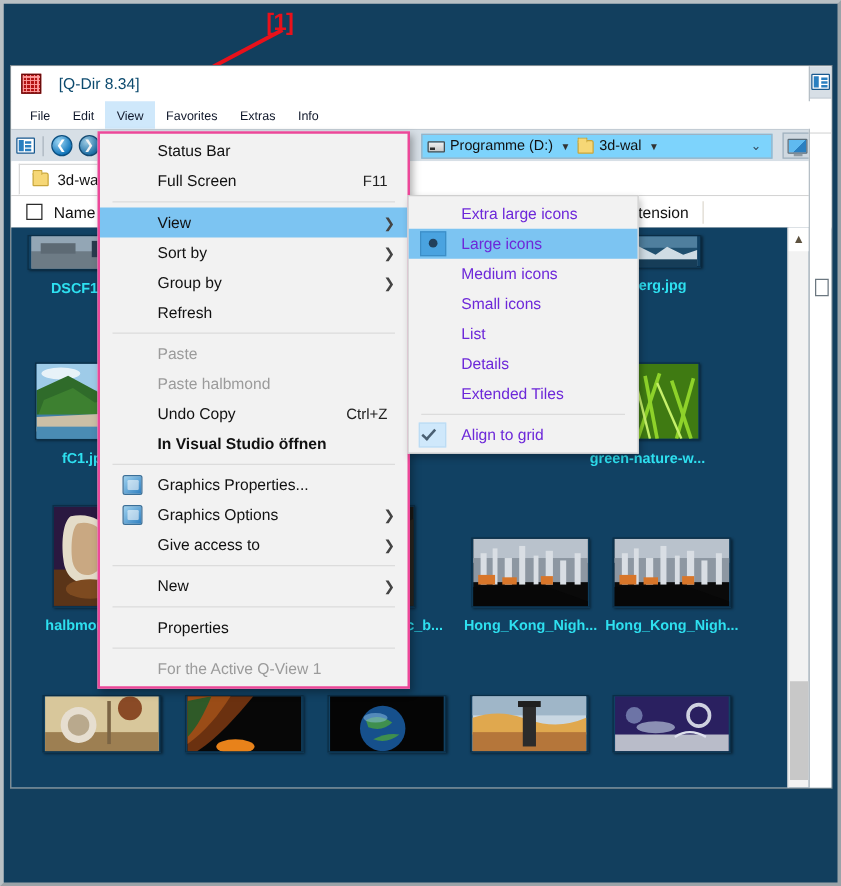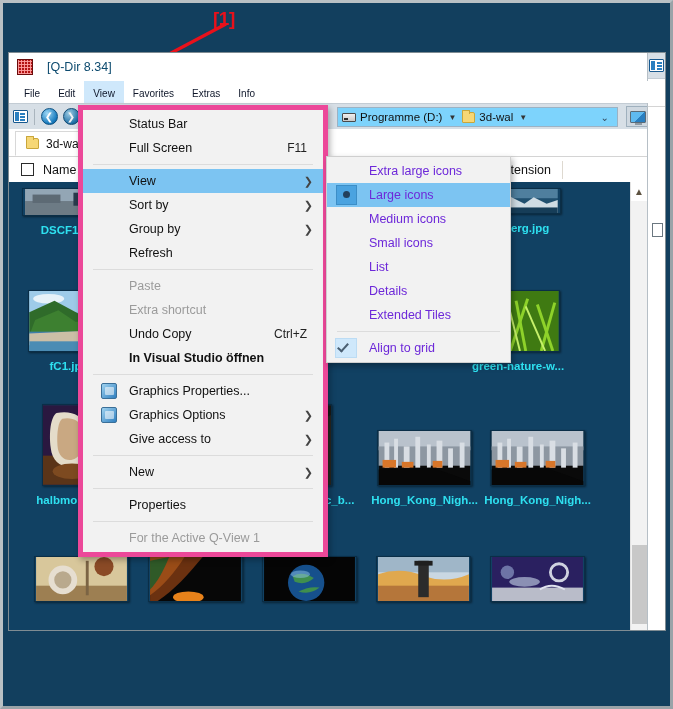--- a/index.html
+++ b/index.html
@@ -198,21 +198,21 @@
     content:""; position:absolute; left:1px; top:1px; width:4px; height:9px; background:#2a7fc0;
   }
   .list-icon:after{
     content:""; position:absolute; left:6.5px; top:2px; width:5px; height:1.5px; background:#2a7fc0;
     box-shadow:0 3px 0 #2a7fc0, 0 6px 0 #2a7fc0;
   }
 
   
   #viewmenu {
     position:absolute; left:78px; top:105px; width:250px;
-    background:#f2f2f2; border:5px solid #ec4899;
+    background:#f2f2f2; border:2px solid #ec4899;
     box-shadow:2px 3px 6px rgba(0,0,0,.30);
     z-index:40; padding:2px 0;
     font-size:12.5px; color:#111;text-align:right;
   }
   .mrow {
     height:24px; display:flex; align-items:center; position:relative;
     padding-left:46px; padding-right:10px; white-space:nowrap;
   }
   .mrow.hl { background:#7cc4f2; }
   .mrow.disabled { color:#9b9b9b; }
@@ -567,21 +567,21 @@
       <span class="submark">❯</span>
     </div>
   <div class="mrow">
       <span>Refresh</span>
     </div>
   <div class="msep"></div>
   <div class="mrow disabled">
       <span>Paste</span>
     </div>
   <div class="mrow disabled">
-      <span>Extra shortcut</span>
+      <span>Paste halbmond</span>
     </div>
   <div class="mrow">
       <span>Undo Copy</span>
       <span class="accel">Ctrl+Z</span>
     </div>
   <div class="mrow bold">
       <span>In Visual Studio öffnen</span>
     </div>
   <div class="msep"></div>
   <div class="mrow">

